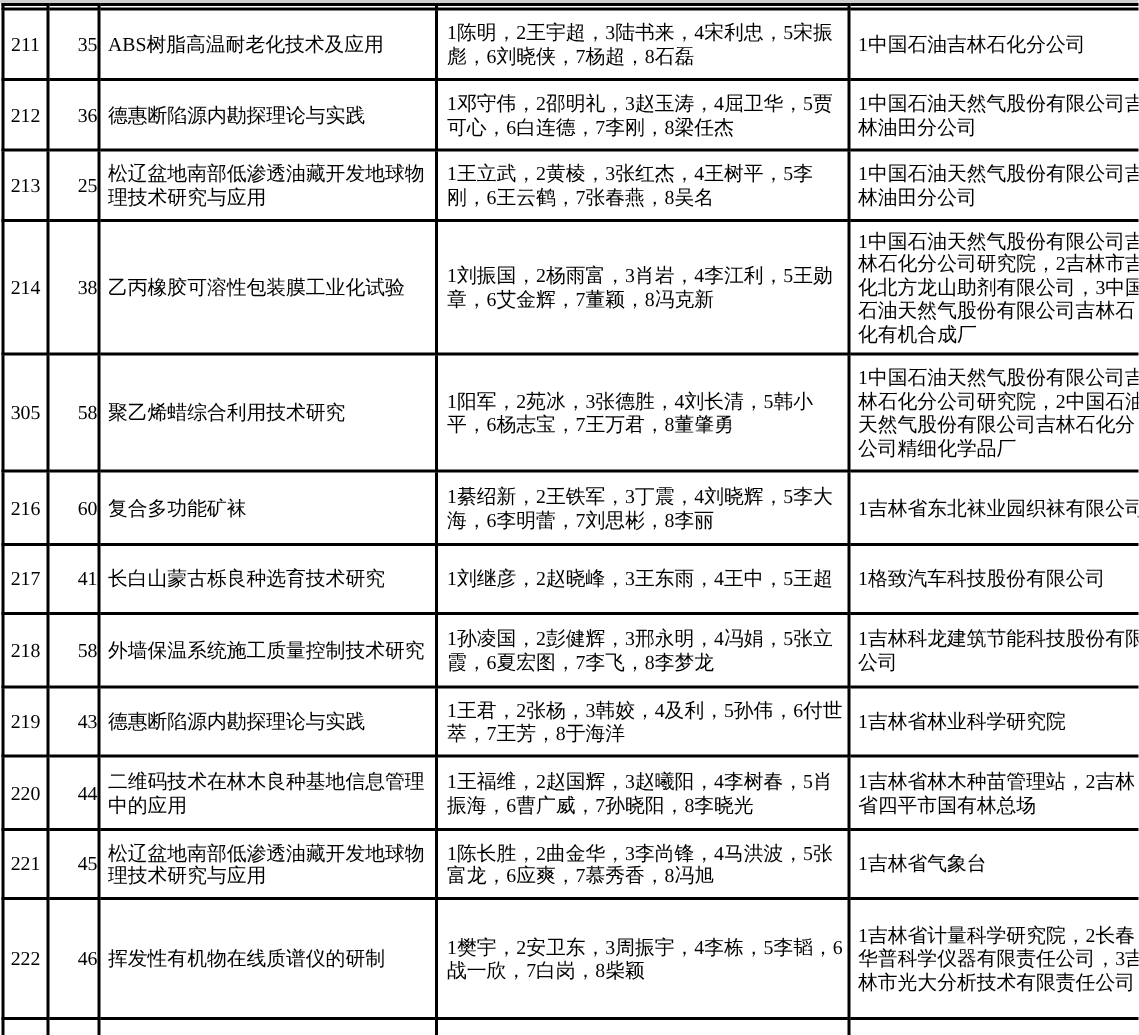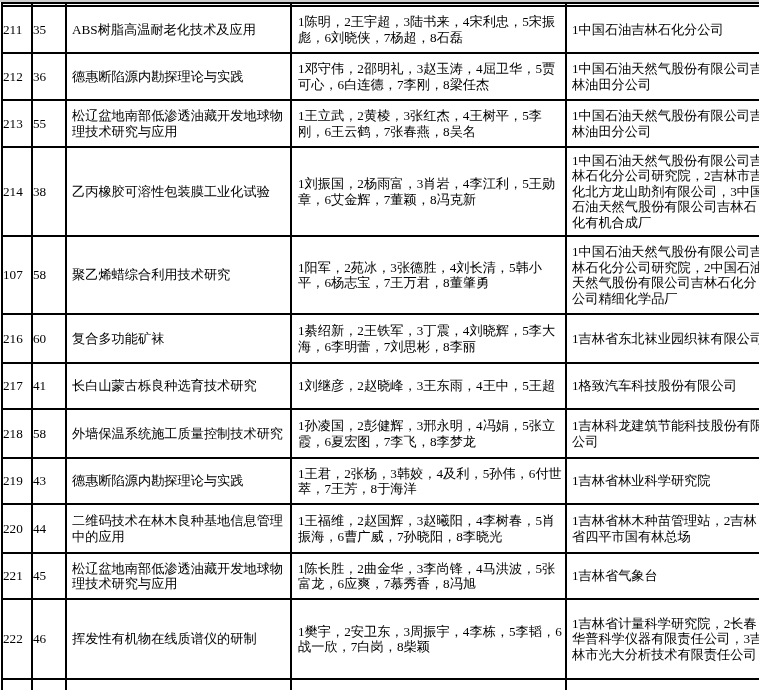--- a/index.html
+++ b/index.html
@@ -9,22 +9,22 @@
   }
   .top-strip{height:2px;width:759px;background:#cfcfcf;}
   table.doc{
     border-collapse:collapse;table-layout:fixed;width:757px;margin-left:1px;
   }
   table.doc td{
     border:2px solid #000;vertical-align:middle;
     font-size:13.2px;line-height:15.5px;
     word-break:break-all;overflow:hidden;
   }
-  td.c1{width:28px;padding:0;}
-  td.c2{width:32px;text-align:left;padding:0;}
+  td.c1{width:28px;text-align:center;padding:0;}
+  td.c2{width:32px;text-align:right;padding:0;}
   td.c3{width:223px;padding:2px 7px 2px 5px;}
   td.c4{width:273px;padding:2px 0px 2px 6px;margin-left:12px;}
   td.c5{width:201px;padding:2px 3px 2px 5px;}
   tr.partial td{padding:0;}
 </style>
 </head>
 <body>
 
 <div class="page">
   <div class="top-strip"></div>
@@ -47,34 +47,34 @@
       </tr>
       <tr style="height:47px">
         <td class="c1">212</td>
         <td class="c2">36</td>
         <td class="c3">德惠断陷源内勘探理论与实践</td>
         <td class="c4">1邓守伟，2邵明礼，3赵玉涛，4屈卫华，5贾可心，6白连德，7李刚，8梁任杰</td>
         <td class="c5">1中国石油天然气股份有限公司吉林油田分公司</td>
       </tr>
       <tr style="height:47px">
         <td class="c1">213</td>
-        <td class="c2">55</td>
+        <td class="c2">25</td>
         <td class="c3">松辽盆地南部低渗透油藏开发地球物理技术研究与应用</td>
         <td class="c4">1王立武，2黄棱，3张红杰，4王树平，5李刚，6王云鹤，7张春燕，8吴名</td>
         <td class="c5">1中国石油天然气股份有限公司吉林油田分公司</td>
       </tr>
       <tr style="height:89px">
         <td class="c1">214</td>
         <td class="c2">38</td>
         <td class="c3">乙丙橡胶可溶性包装膜工业化试验</td>
         <td class="c4">1刘振国，2杨雨富，3肖岩，4李江利，5王勋章，6艾金辉，7董颖，8冯克新</td>
         <td class="c5">1中国石油天然气股份有限公司吉林石化分公司研究院，2吉林市吉化北方龙山助剂有限公司，3中国石油天然气股份有限公司吉林石化有机合成厂</td>
       </tr>
       <tr style="height:78px">
-        <td class="c1">107</td>
+        <td class="c1">305</td>
         <td class="c2">58</td>
         <td class="c3">聚乙烯蜡综合利用技术研究</td>
         <td class="c4">1阳军，2苑冰，3张德胜，4刘长清，5韩小平，6杨志宝，7王万君，8董肇勇</td>
         <td class="c5">1中国石油天然气股份有限公司吉林石化分公司研究院，2中国石油天然气股份有限公司吉林石化分公司精细化学品厂</td>
       </tr>
       <tr style="height:49px">
         <td class="c1">216</td>
         <td class="c2">60</td>
         <td class="c3">复合多功能矿袜</td>
         <td class="c4">1綦绍新，2王铁军，3丁震，4刘晓辉，5李大海，6李明蕾，7刘思彬，8李丽</td>

